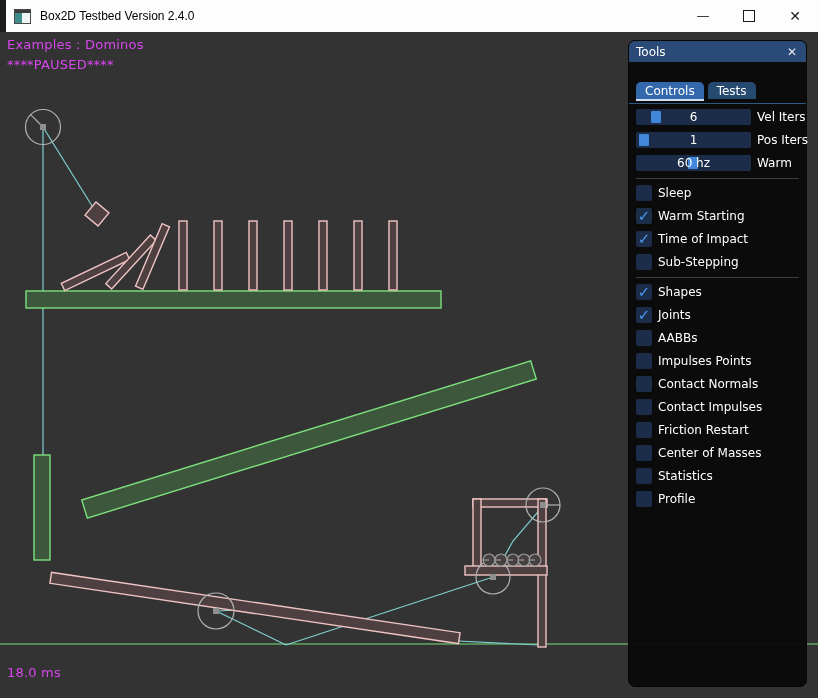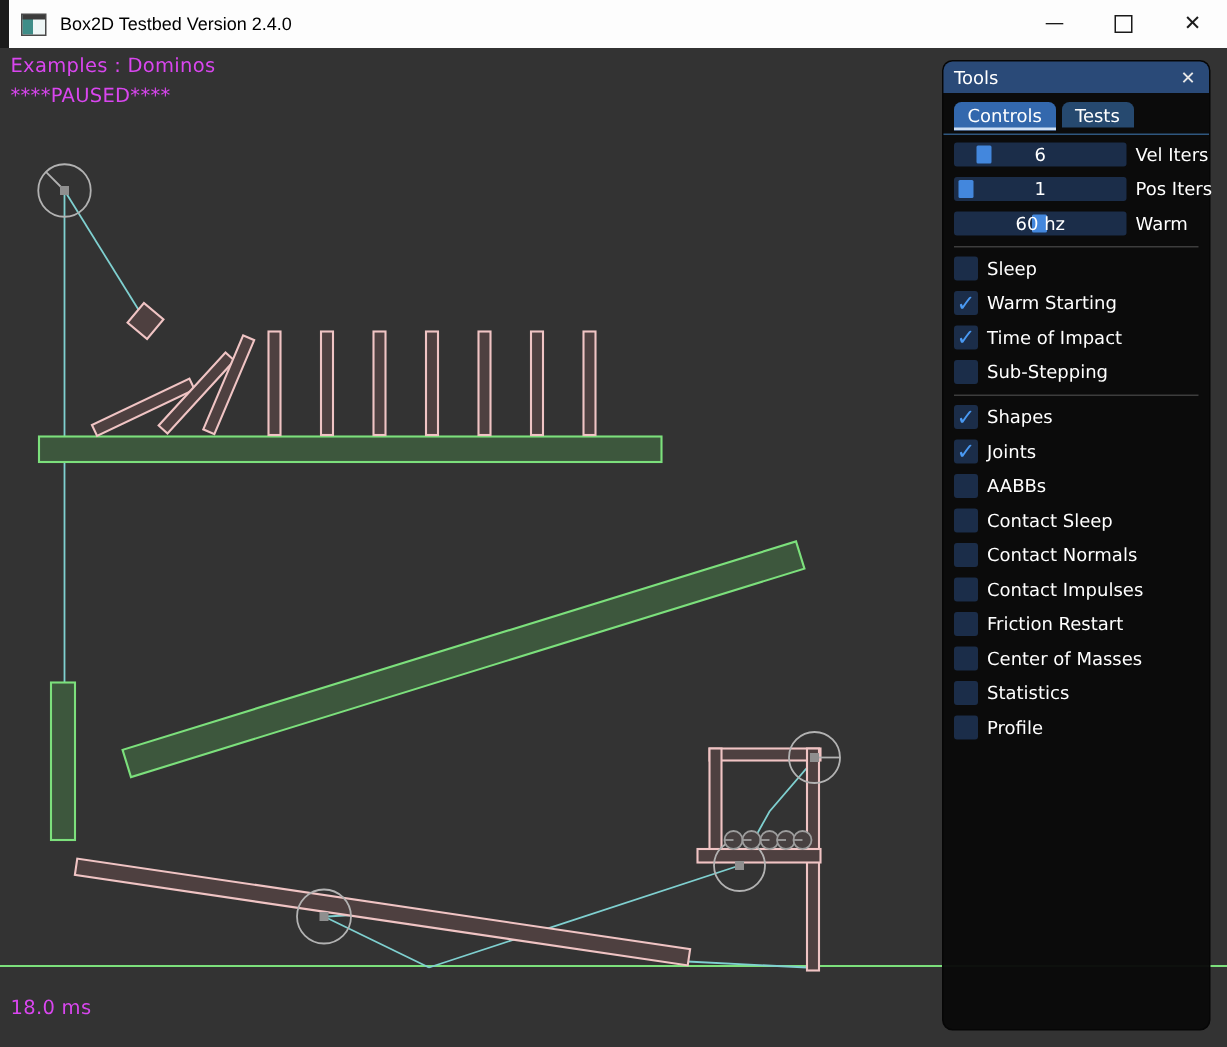--- a/index.html
+++ b/index.html
@@ -19,21 +19,21 @@
   .glyph-close{font-size:14px;}
   
   .scene-svg{position:absolute;left:0;top:0;z-index:1;}
   .overlay-text{position:absolute;font-size:13px;color:#d946ef;z-index:2;letter-spacing:0.2px;}
   
   .tools-panel{position:absolute;left:628px;top:40px;width:179px;height:647px;box-sizing:border-box;
     background:rgba(10,10,10,0.97);border:1px solid #060606;border-radius:7px;z-index:10;color:#fff;}
   .panel-titlebar{height:21px;background:#2a4a78;border-radius:6px 6px 0 0;display:flex;
     align-items:center;padding:0 7px;font-size:12px;}
   .panel-close{margin-left:auto;font-size:12px;color:#e8e8e8;cursor:default;padding:0 2px;}
-  .tabbar{display:flex;align-items:flex-start;gap:4px;padding:6px 7px 0 7px;height:21px;
+  .tabbar{display:flex;align-items:flex-start;gap:4px;padding:20px 7px 0 7px;height:21px;
     border-bottom:1px solid #2f577f;box-sizing:content-box;}
   .tab{font-size:12px;padding:2px 9px 3px 9px;border-radius:5px 5px 0 0;}
   .tab.active{background:#3368ad;box-shadow:inset 0 -2px 0 #cfe0f5;}
   .tab.inactive{background:#26496f;padding-bottom:1px;margin-top:0px;}
   .panel-body{padding:5px 7px 0 7px;}
   .slider-row,.checkbox-row{display:flex;align-items:center;margin-bottom:7px;height:16px;}
   .slider-track{position:relative;width:115px;height:16px;background:#1b2d49;border-radius:2px;flex:none;}
   .slider-handle{position:absolute;top:2px;width:10px;height:12px;background:#4387dd;border-radius:1px;}
   .slider-value{position:absolute;inset:0;display:flex;align-items:center;justify-content:center;
     font-size:12px;color:#fff;z-index:2;}
@@ -190,21 +190,21 @@
               <span class="check">✓</span>
             </div>
             <span class="row-label">Joints</span>
           </div>
           <div class="checkbox-row">
             <div class="checkbox"></div>
             <span class="row-label">AABBs</span>
           </div>
           <div class="checkbox-row">
             <div class="checkbox"></div>
-            <span class="row-label">Contact Sleep</span>
+            <span class="row-label">Impulses Points</span>
           </div>
           <div class="checkbox-row">
             <div class="checkbox"></div>
             <span class="row-label">Contact Normals</span>
           </div>
           <div class="checkbox-row">
             <div class="checkbox"></div>
             <span class="row-label">Contact Impulses</span>
           </div>
           <div class="checkbox-row">

